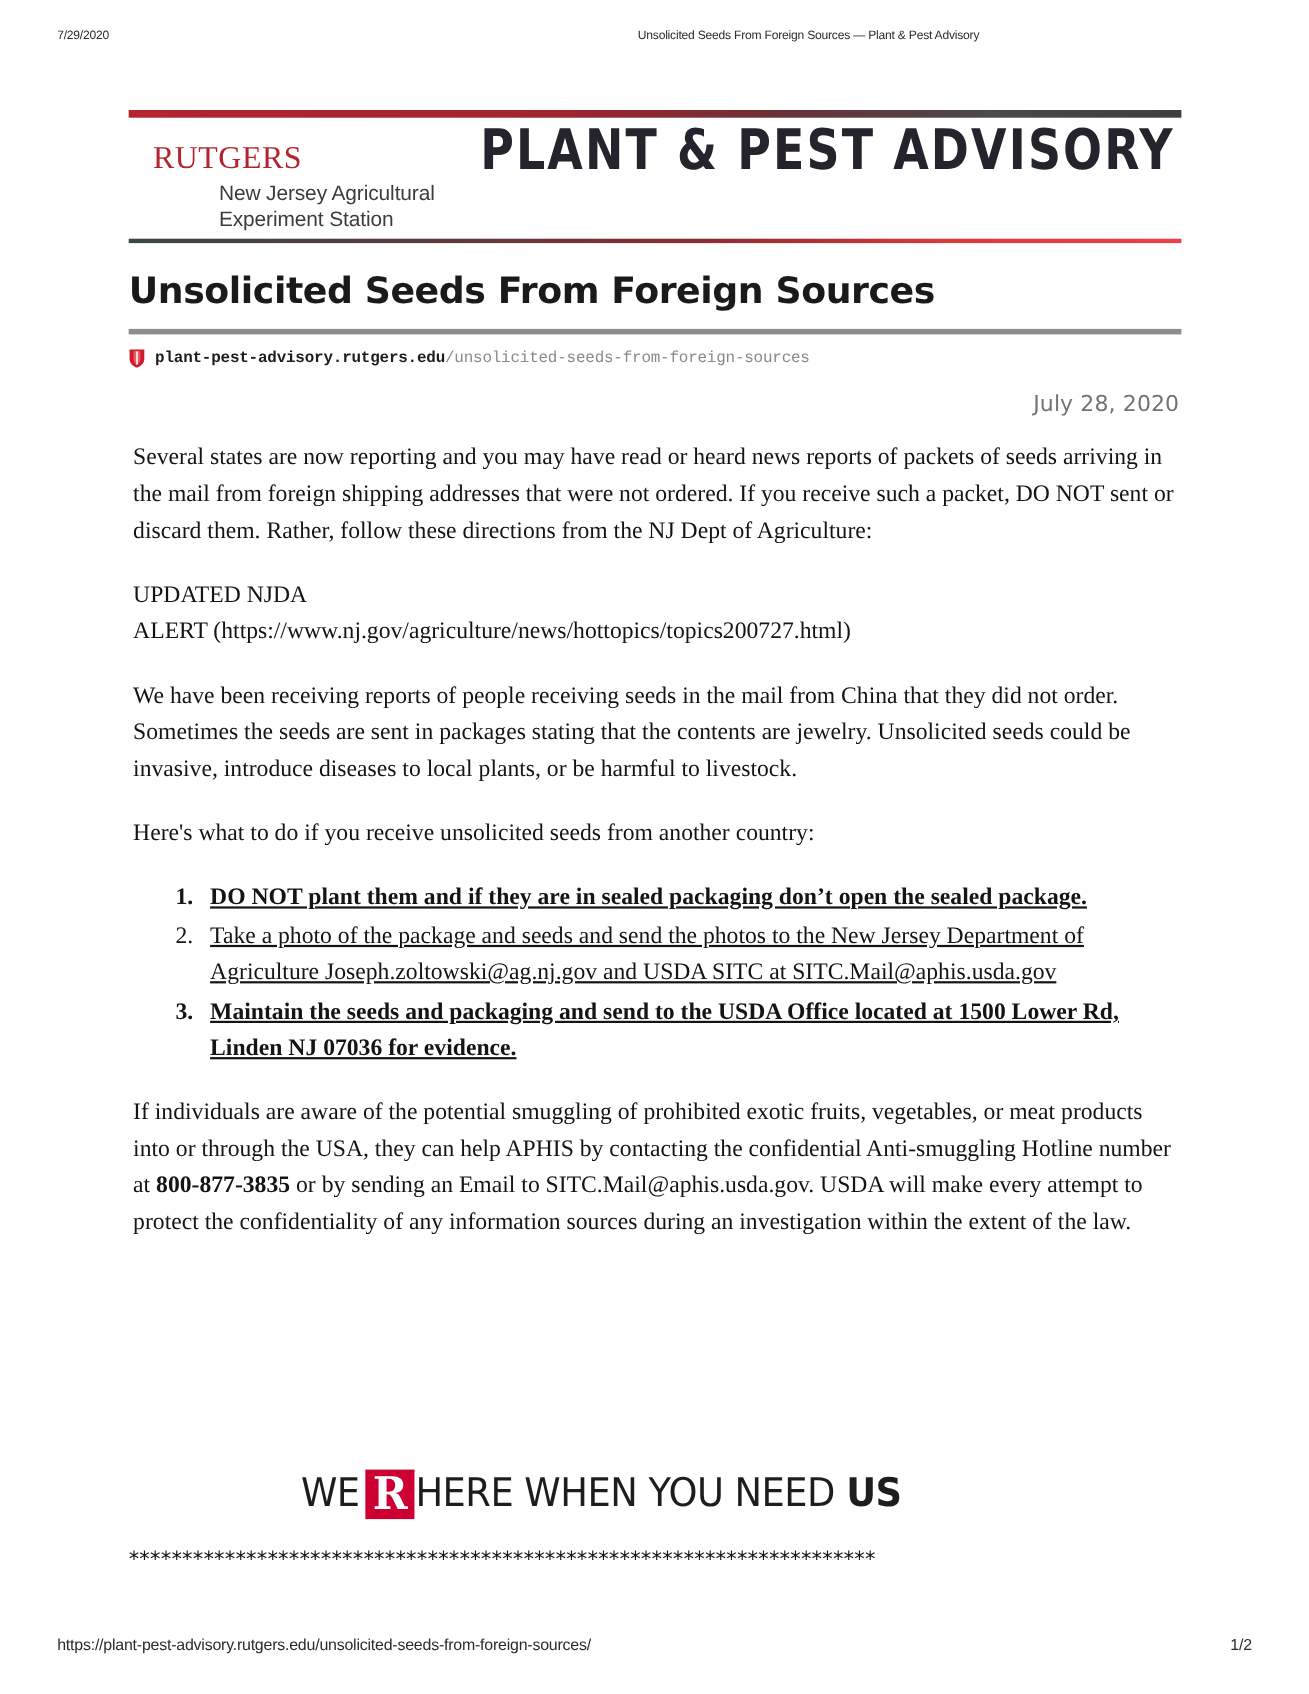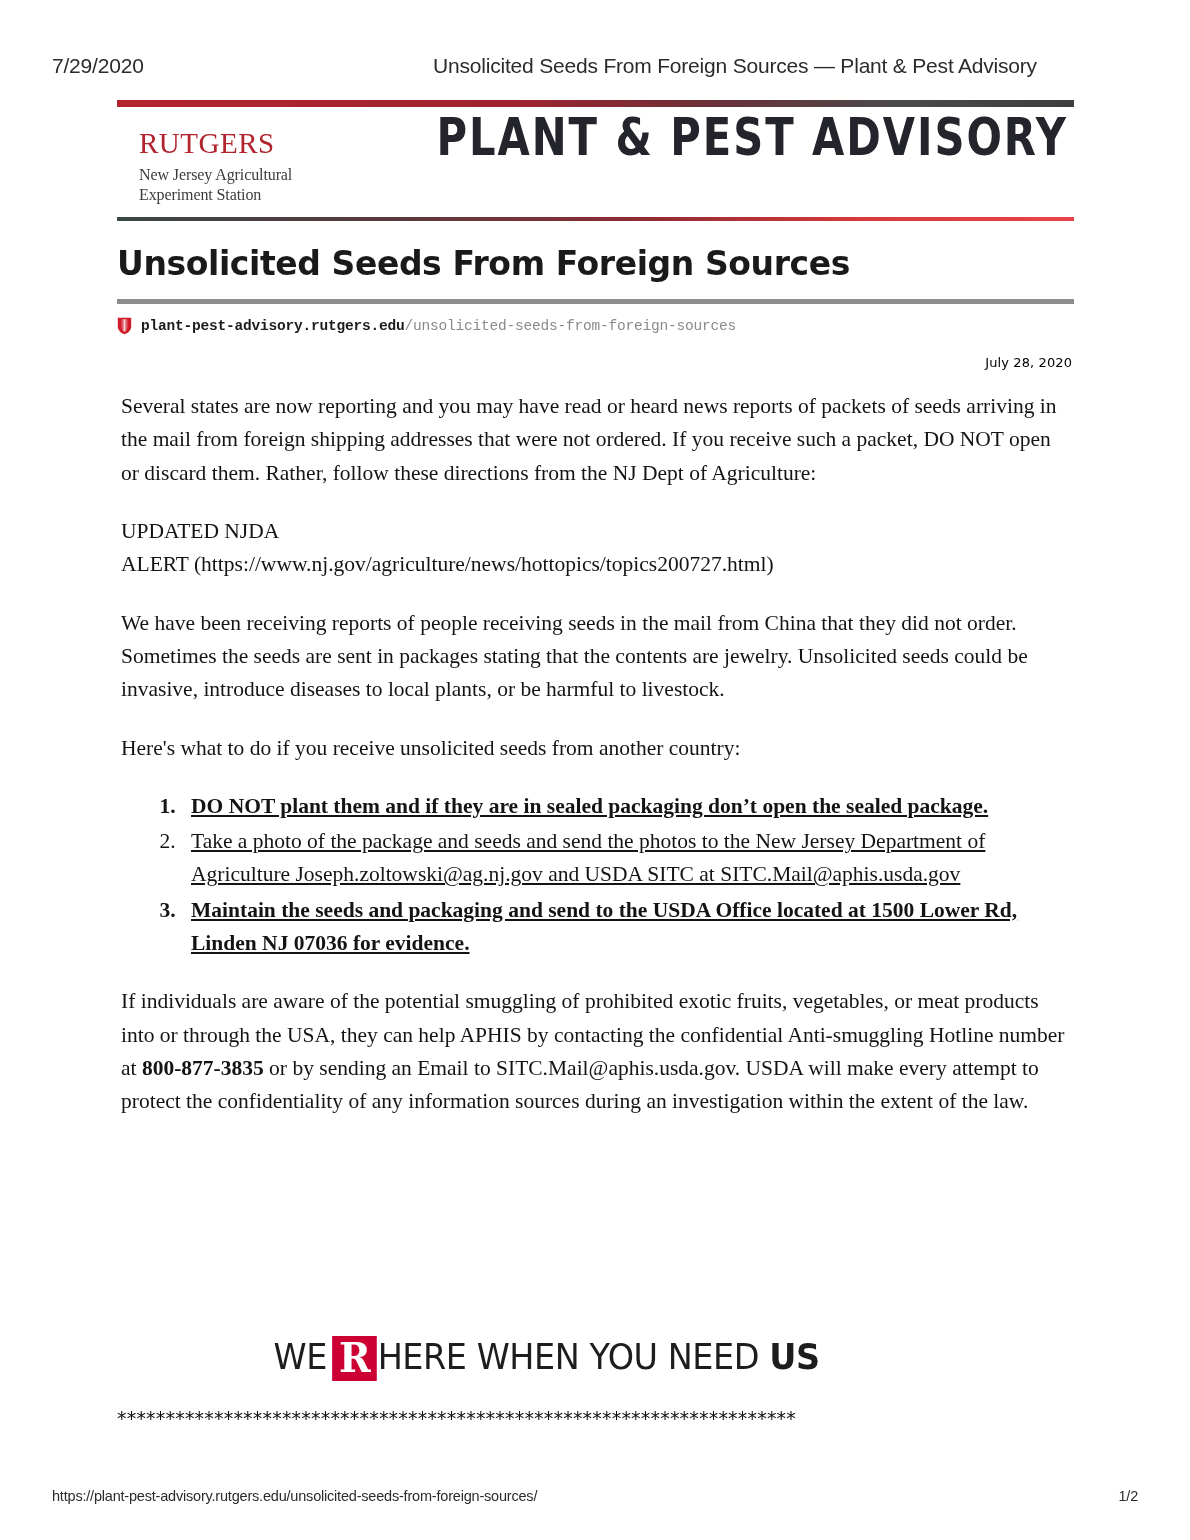--- a/index.html
+++ b/index.html
@@ -17,24 +17,23 @@
   }
 
   
   .print-header {
     position: absolute;
     top: 26px;
     left: 52px;
     right: 52px;
     display: flex;
     align-items: baseline;
-    font-size: 21px;
+    font-size: 11px;
     color: #2b2b2b;
     letter-spacing: -0.2px;
-    margin-top: 28px;
   }
   .print-header .ph-date { width: 360px; }
   .print-header .ph-title {
     flex: 1;
     text-align: center;
     margin-right: 80px;
   }
 
   
   .page {
@@ -72,24 +71,25 @@
     font-size: 41px;
     color: #b2242e;
     letter-spacing: 0.5px;
     line-height: 1;
     font-variant: small-caps;
     text-transform: lowercase;
   }
   .logo-rutgers::first-letter { font-size: 1em; }
   .logo-sub {
     margin-top: 5px;
-    font-size: 16px;
+    margin-left: 60px;
+    font-size: 19px;
     line-height: 1.22;
     color: #3c3c3c;
-    font-family: Liberation Serif, serif;
+    font-family: Liberation Sans, sans-serif;
     letter-spacing: -0.1px;
   }
   .banner-block {
     flex: 1;
     text-align: right;
     padding-right: 6px;
   }
   .banner-kicker {
     font-size: 16px;
     color: #5a5a5a;
@@ -140,22 +140,22 @@
     margin-right: 9px;
     flex: none;
   }
   .url-strong { color: #1c1c1c; font-weight: 700; }
   .url-rest { color: #8a8a8a; font-weight: 400; }
 
   .article-date {
     text-align: right;
     margin-top: 20px;
     font-family: "DejaVu Sans", sans-serif;
-    font-size: 13px;
-    color: #000000;
+    font-size: 20px;
+    color: #737373;
     letter-spacing: 0.1px;
     padding-right: 2px;
   }
 
   
   .body-copy {
     font-family: "Liberation Serif", serif;
     font-size: 21.5px;
     line-height: 1.55;
     color: #141414;
@@ -275,21 +275,21 @@
       </svg>
     </span>
     <span class="url-strong">plant-pest-advisory.rutgers.edu</span>
       <span class="url-rest">/unsolicited-seeds-from-foreign-sources</span>
   </div>
 
   <div class="article-date">July 28, 2020</div>
 
   <div class="body-copy">
 
-    <p>Several states are now reporting and you may have read or heard news reports of packets of seeds arriving in the mail from foreign shipping addresses that were not ordered. If you receive such a packet, DO NOT open or discard them. Rather, follow these directions from the NJ Dept of Agriculture:</p>
+    <p>Several states are now reporting and you may have read or heard news reports of packets of seeds arriving in the mail from foreign shipping addresses that were not ordered. If you receive such a packet, DO NOT sent or discard them. Rather, follow these directions from the NJ Dept of Agriculture:</p>
 
     <p>
       <span>UPDATED NJDA</span><br>
       <span>ALERT (https://www.nj.gov/agriculture/news/hottopics/topics200727.html)</span>
     </p>
 
     <p>We have been receiving reports of people receiving seeds in the mail from China that they did not order. Sometimes the seeds are sent in packages stating that the contents are jewelry. Unsolicited seeds could be invasive, introduce diseases to local plants, or be harmful to livestock.</p>
 
     <p>Here's what to do if you receive unsolicited seeds from another country:</p>
 

